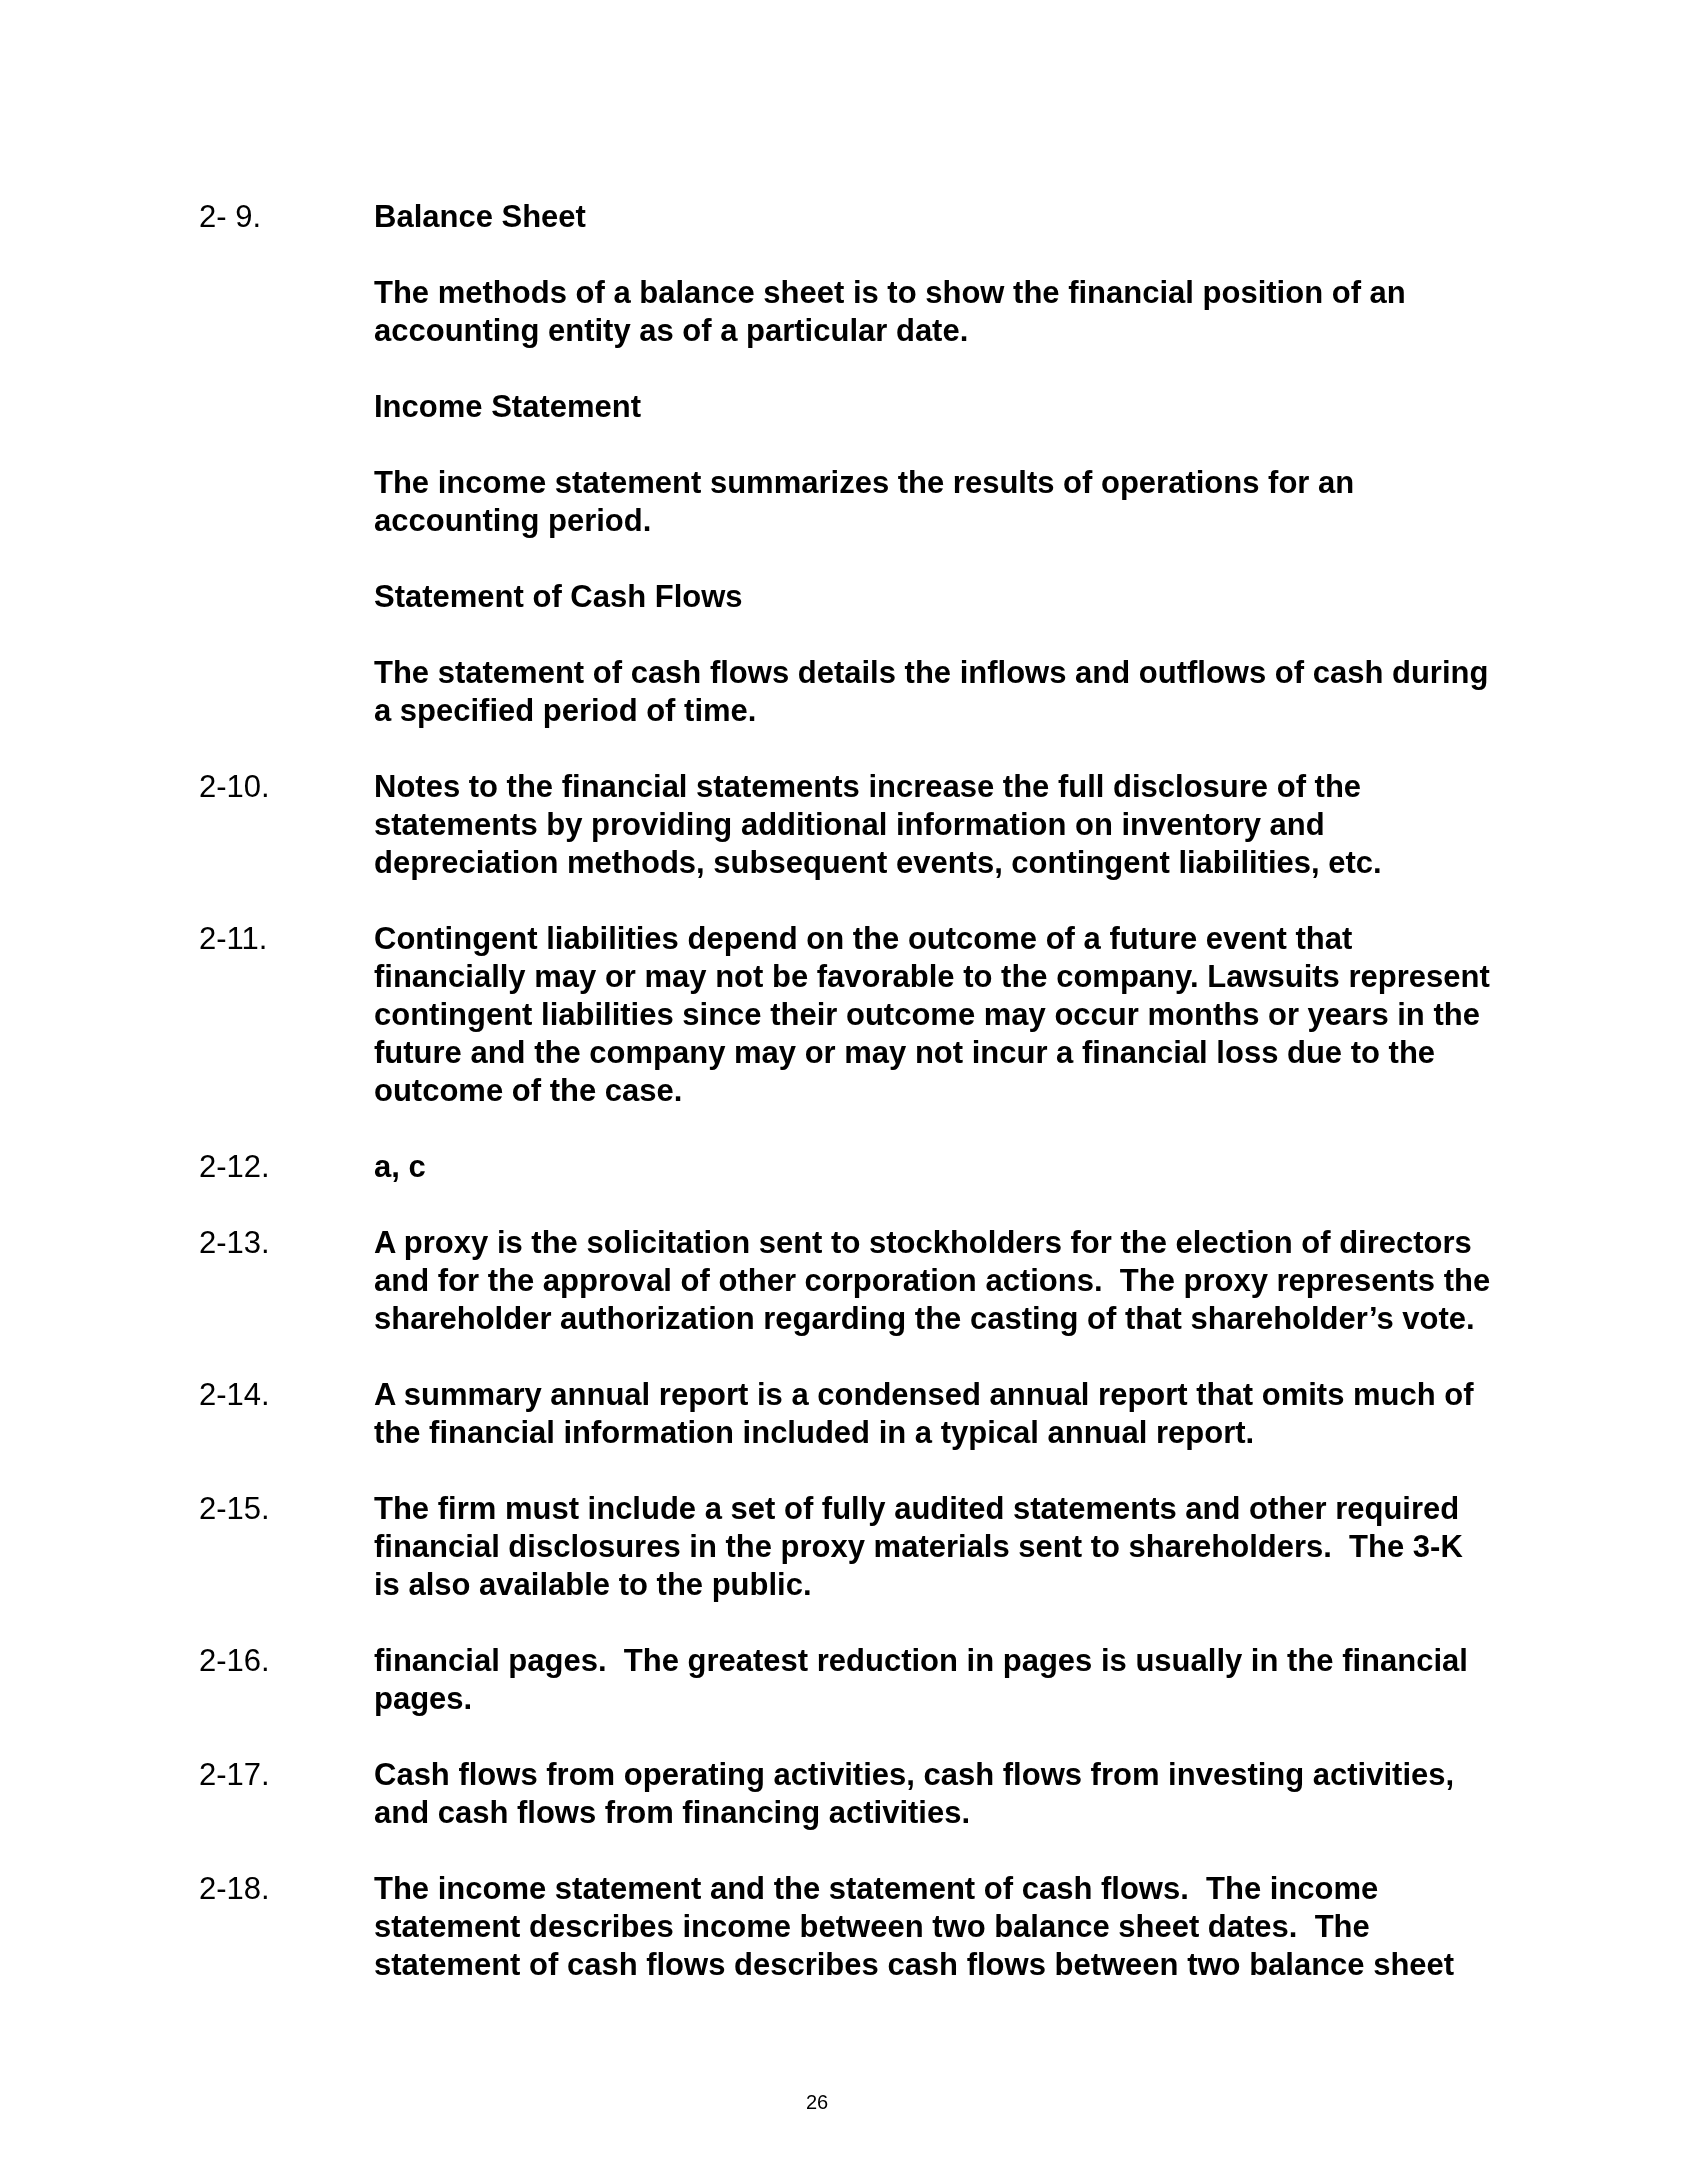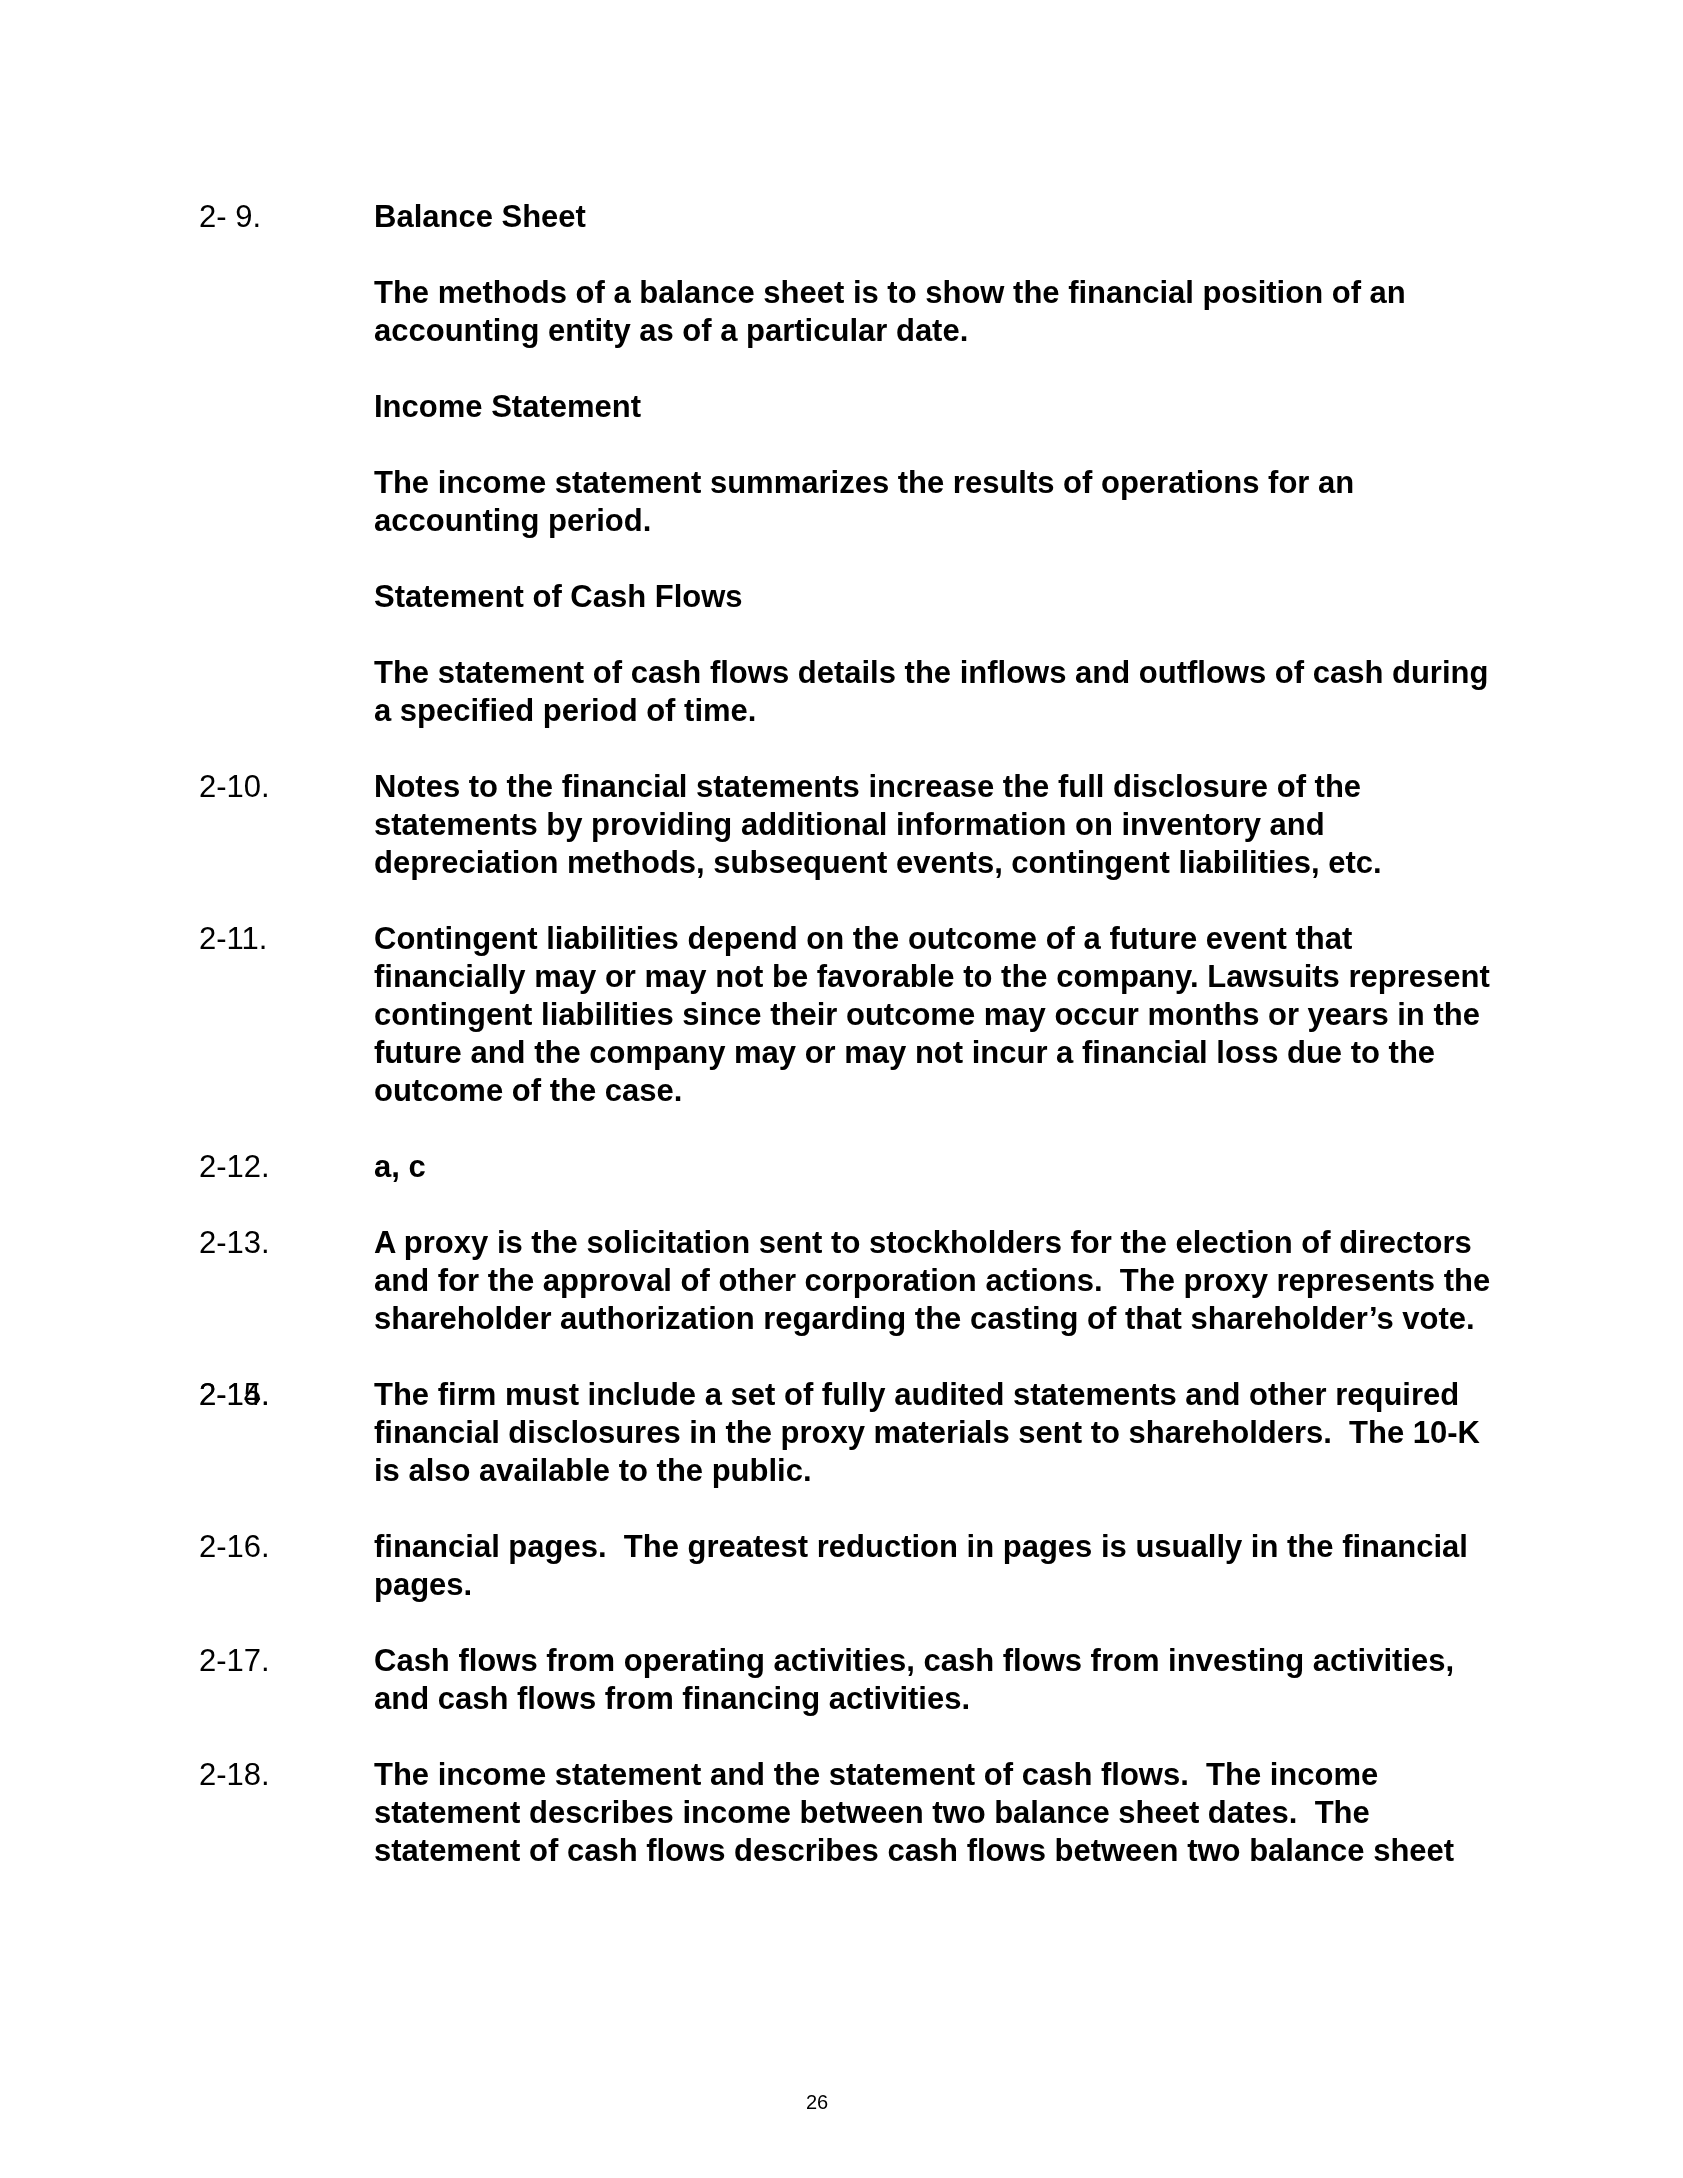--- a/index.html
+++ b/index.html
@@ -139,28 +139,34 @@
         <div class="para">
           <span class="line">A proxy is the solicitation sent to stockholders for the election of directors</span>
           <span class="line">and for the approval of other corporation actions.  The proxy represents the</span>
           <span class="line">shareholder authorization regarding the casting of that shareholder’s vote.</span>
         </div>
       </div>
     </div>
 
     <div class="item">
       <div class="num">2-14.</div>
+      <div class="body">
+        <div class="para">
+          <span class="line">A summary annual report is a condensed annual report that omits much of</span>
+          <span class="line">the financial information included in a typical annual report.</span>
+        </div>
+      </div>
     </div>
 
     <div class="item">
       <div class="num">2-15.</div>
       <div class="body">
         <div class="para">
           <span class="line">The firm must include a set of fully audited statements and other required</span>
-          <span class="line">financial disclosures in the proxy materials sent to shareholders.  The 10-K</span>
+          <span class="line">financial disclosures in the proxy materials sent to shareholders.  The 3-K</span>
           <span class="line">is also available to the public.</span>
         </div>
       </div>
     </div>
 
     <div class="item">
       <div class="num">2-16.</div>
       <div class="body">
         <div class="para">
           <span class="line">financial pages.  The greatest reduction in pages is usually in the financial</span>

